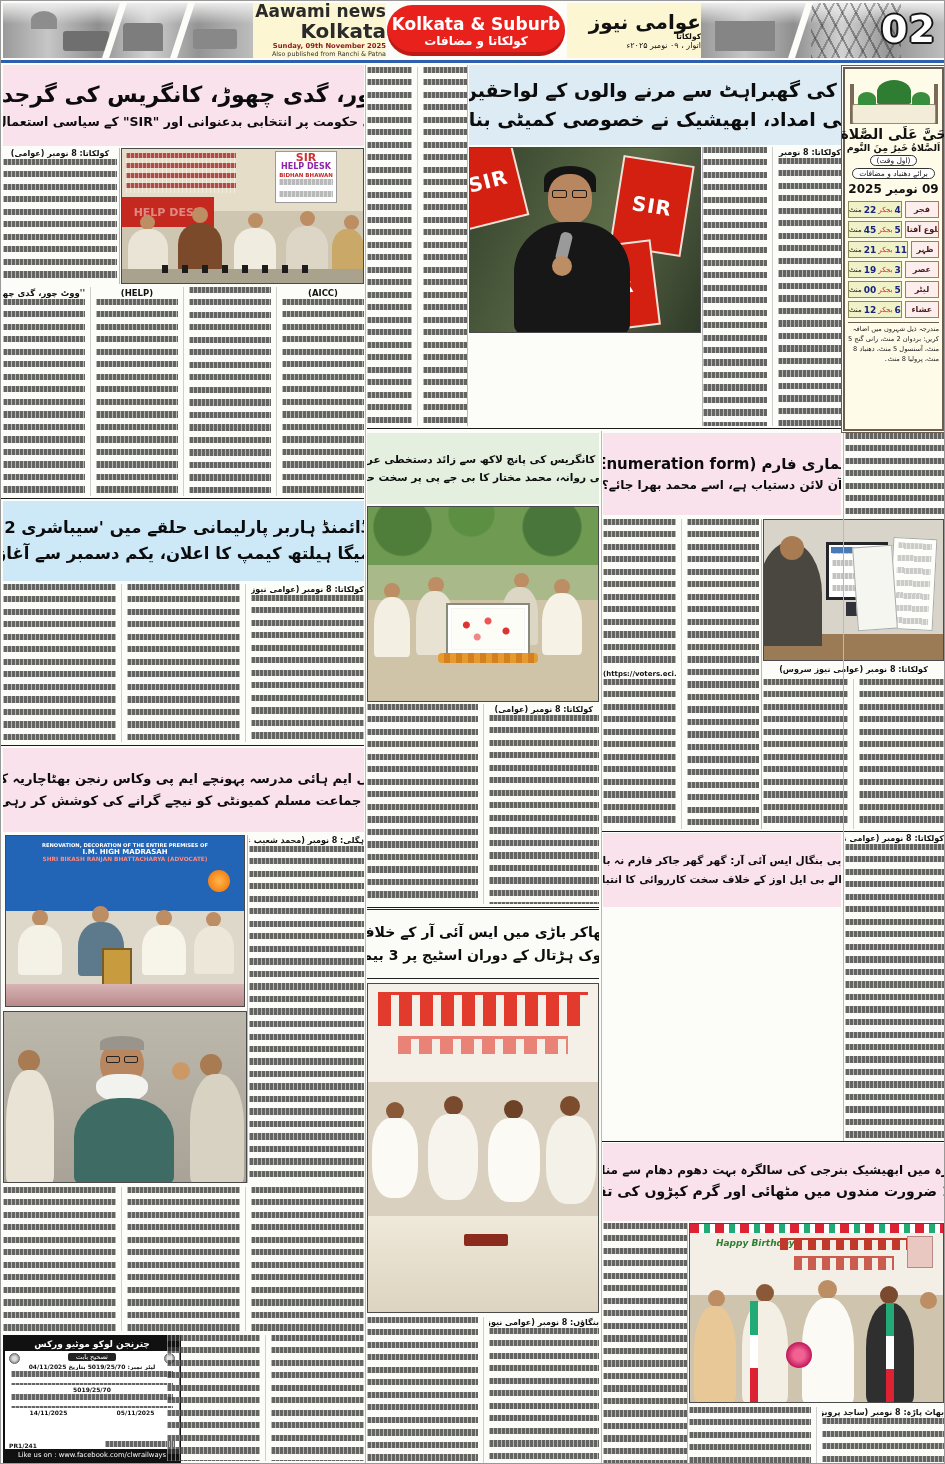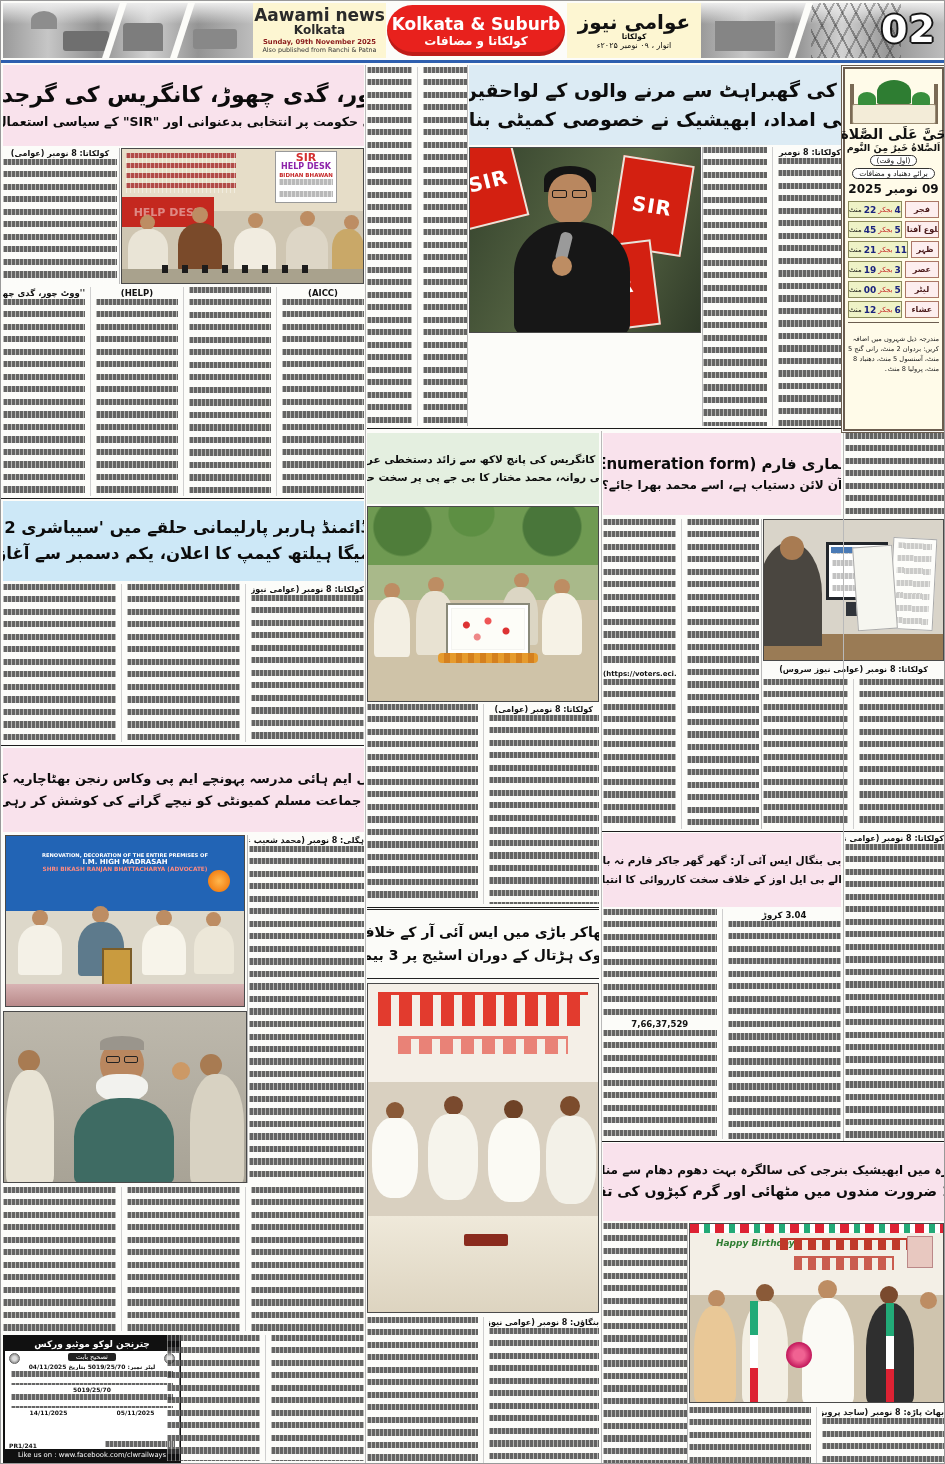--- a/index.html
+++ b/index.html
@@ -30,21 +30,21 @@
   .hl{position:absolute;display:flex;flex-direction:column;justify-content:center;align-items:center;
       gap:5px;direction:rtl;text-align:center;overflow:hidden}
   .hl span{white-space:nowrap;font-weight:bold;color:#0c0c0c;line-height:1.25}
   .hl-pink{background:#f9e2ec}.hl-blue{background:#cde8f7}.hl-green{background:#e4efe0}
   .hl-sky{background:#dcebf4}.hl-white{background:#fbfbf8}
 
   .ph{position:absolute;border:1px solid #4a4a4a;overflow:hidden;background:#c9c9c9}
   .sr{position:absolute;width:1px;height:1px;opacity:0;overflow:hidden;pointer-events:none}
 
   
-  .mh-cream{background:#fdf6d2;display:flex;flex-direction:column;align-items:center;justify-content:center}
+  .mh-cream{background:#fdf6d2;display:flex;flex-direction:column;align-items:flex-end;justify-content:center}
   .mh-bw{background:linear-gradient(90deg,#9a9a9a,#c6c6c6 18%,#8f8f8f 38%,#d2d2d2 58%,#949494 78%,#bdbdbd);overflow:hidden}
   .mh-sky{position:absolute;left:0;top:0;right:0;height:38%;background:linear-gradient(#ececec,transparent)}
   .bridge{position:absolute;inset:0;background:
         repeating-linear-gradient(62deg, rgba(50,50,50,.45) 0 2px, transparent 2px 12px),
         repeating-linear-gradient(-62deg, rgba(50,50,50,.35) 0 2px, transparent 2px 12px)}
   .slash{position:absolute;top:-5px;bottom:-5px;width:7px;background:#fcfcf9;transform:skewX(-18deg)}
   .pagenum{font-weight:900;font-size:38px;color:#fff;letter-spacing:1px;
         text-shadow:-2px 0 #161616,2px 0 #161616,0 -2px #161616,0 2px #161616,-1px -1px #161616,1px 1px #161616,-1px 1px #161616,1px -1px #161616}
   .badge{background:#e8211d;border-radius:28px;display:flex;flex-direction:column;align-items:center;justify-content:center;
         box-shadow:inset 0 -4px 0 rgba(0,0,0,.18)}
@@ -58,21 +58,21 @@
   .pbox .ar2{font-size:9.5px;font-weight:bold;direction:rtl;white-space:nowrap}
   .chip{border:1px solid #333;border-radius:10px;font-size:7.5px;direction:rtl;padding:0 6px;margin-top:2px;white-space:nowrap;background:#fff}
   .pdate{font-size:12px;font-weight:bold;direction:rtl;margin:3px 0 2px;white-space:nowrap}
   .pt-row{display:flex;width:100%;gap:3px;margin-top:3px;height:17px}
   .pt-time{flex:1.5;background:#eef2c6;border:1px solid #8a8a5a;display:flex;align-items:center;justify-content:center;
         direction:rtl;font-size:7px;gap:2px;white-space:nowrap}
   .pt-time b{color:#1a237e;font-size:9px}
   .pt-time .bj{color:#c62828}
   .pt-name{flex:1;background:#fdeeee;border:1px solid #a76;display:flex;align-items:center;justify-content:center;
         font-size:8px;font-weight:bold;color:#4a1a1a;direction:rtl;white-space:nowrap;overflow:hidden}
-  .pnote{border-top:1px solid #6b5d4f;margin-top:4px;padding-top:12px;font-size:6.6px;direction:rtl;text-align:right;line-height:1.5;color:#222}
+  .pnote{border-top:1px solid #6b5d4f;margin-top:4px;padding-top:2px;font-size:6.6px;direction:rtl;text-align:right;line-height:1.5;color:#222}
   .mosque{position:relative;width:96px;height:54px;flex:none}
   .mq{position:absolute;background:#2e7d32}
   .mq.d1{left:31px;top:8px;width:34px;height:24px;border-radius:50% 50% 6% 6%}
   .mq.d2{left:12px;top:20px;width:18px;height:13px;border-radius:50% 50% 6% 6%;background:#388e3c}
   .mq.d3{left:66px;top:20px;width:18px;height:13px;border-radius:50% 50% 6% 6%;background:#388e3c}
   .mq.t1{left:4px;top:12px;width:4px;height:40px;background:#7a6a55}
   .mq.t2{left:88px;top:12px;width:4px;height:40px;background:#7a6a55}
   .mq.base{left:6px;top:32px;width:84px;height:20px;background:#f3ecd8;border:1px solid #9a8c74;border-radius:2px}
 
   
@@ -101,21 +101,21 @@
     <div class="abs" style="left:28px;top:8px;width:26px;height:18px;background:#8d8d8d;border-radius:50% 50% 0 0"></div>
     <div class="abs" style="left:60px;top:28px;width:46px;height:20px;background:#6f6f6f;border-radius:3px"></div>
     <div class="abs" style="left:120px;top:20px;width:40px;height:28px;background:#7d7d7d;border-radius:4px 4px 0 0"></div>
     <div class="abs" style="left:190px;top:26px;width:44px;height:20px;background:#888;border-radius:3px"></div>
     <div class="slash" style="left:108px"></div>
     <div class="slash" style="left:176px"></div>
   </div>
 
   <div class="abs mh-cream" style="left:252px;top:2px;width:133px;height:55px">
     <div style="font-size:17px;font-weight:bold;color:#2a2a2a;line-height:1">Aawami news</div>
-    <div style="font-size:12px;font-weight:bold;color:#2a2a2a;line-height:1.1">Kolkata</div>
+    <div style="font-size:20px;font-weight:bold;color:#2a2a2a;line-height:1.1">Kolkata</div>
     <div style="font-size:6.8px;font-weight:bold;color:#8a1a1a">Sunday, 09th November 2025</div>
     <div style="font-size:6.4px;color:#333">Also published from Ranchi &amp; Patna</div>
   </div>
 
   <div class="abs badge" style="left:386px;top:4px;width:178px;height:51px">
     <div class="b1">Kolkata &amp; Suburb</div>
     <div class="b2">کولکاتا و مضافات</div>
   </div>
 
   <div class="abs mh-cream" style="left:566px;top:2px;width:134px;height:55px">
@@ -205,21 +205,21 @@
       </div>
   </div>
   <div class="hline" style="left:0;top:744px;width:363px"></div>
 
   <div class="hl hl-pink" style="left:2px;top:747px;width:361px;height:84px">
     <span style="font-size:13px">آئی ایم ہائی مدرسہ پہونچے ایم پی وکاس رنجن بھٹاچاریہ کہا</span>
     <span style="font-size:13px">ایک جماعت مسلم کمیونٹی کو نیچے گرانے کی کوشش کر رہی ہے</span>
   </div>
 
   <div class="ph" style="left:4px;top:834px;width:240px;height:172px;background:linear-gradient(#e9e6de 0 42%,#ddd8ca 42%)">
-    <div class="abs" style="left:0;top:0;width:100%;height:44%;background:#2264b5;text-align:center;padding-top:16px;overflow:hidden">
+    <div class="abs" style="left:0;top:0;width:100%;height:44%;background:#2264b5;text-align:center;padding-top:6px;overflow:hidden">
       <div style="font-size:5.2px;font-weight:bold;color:#fff;white-space:nowrap">RENOVATION, DECORATION OF THE ENTIRE PREMISES OF</div>
       <div style="font-size:7px;font-weight:bold;color:#fff">I.M. HIGH MADRASAH</div>
       <div style="font-size:5.8px;font-weight:bold;color:#ff8a80;white-space:nowrap">SHRI BIKASH RANJAN BHATTACHARYA (ADVOCATE)</div>
       <div class="abs" style="right:14px;top:34px;width:22px;height:22px;border-radius:50%;background:radial-gradient(#ffb74d,#ef6c00)"></div>
     </div>
     <div class="head" style="left:26px;top:74px;width:16px;height:16px"></div>
     <div class="torso" style="left:12px;top:89px;width:44px;height:50px;background:#f4f1e7"></div>
     <div class="head" style="left:86px;top:70px;width:17px;height:17px"></div>
     <div class="torso" style="left:72px;top:86px;width:46px;height:54px;background:#5d7a8c"></div>
     <div class="head" style="left:150px;top:74px;width:16px;height:16px"></div>
@@ -519,31 +519,20 @@
   <div class="hline" style="left:600px;top:830px;width:343px"></div>
 
   <div class="hl hl-pink" style="left:602px;top:832px;width:238px;height:74px">
     <span style="font-size:10.5px">مغربی بنگال ایس آئی آر: گھر گھر جاکر فارم نہ بانٹنے</span>
     <span style="font-size:10.5px">والے بی ایل اوز کے خلاف سخت کارروائی کا انتباہ</span>
   </div>
   <div class="abs col" style="left:844px;top:832px;width:99px;height:306px">
     <div class="dl">کولکاتا: 8 نومبر (عوامی نیوز سروس)</div>
     <div class="fill sim"></div>
   </div>
-  <div class="abs cols" style="left:602px;top:908px;width:238px;height:230px">
-    <div class="col">
-        <div class="frag">3.04 کروڑ</div>
-        <div class="fill sim"></div>
-      </div>
-    <div class="col">
-        <div class="fill sim"></div>
-        <div class="frag">7,66,37,529</div>
-        <div class="fill sim"></div>
-      </div>
-  </div>
   <div class="hline" style="left:600px;top:1140px;width:343px"></div>
 
   <div class="hl hl-pink" style="left:602px;top:1142px;width:341px;height:78px">
     <span style="font-size:12px">بھاٹ پاڑہ میں ابھیشیک بنرجی کی سالگرہ بہت دھوم دھام سے منائی گئی</span>
     <span style="font-size:14px">1000 ضرورت مندوں میں مٹھائی اور گرم کپڑوں کی تقسیم</span>
   </div>
 
   <div class="abs col" style="left:602px;top:1222px;width:84px;height:240px">
     <div class="fill sim"></div>
   </div>

